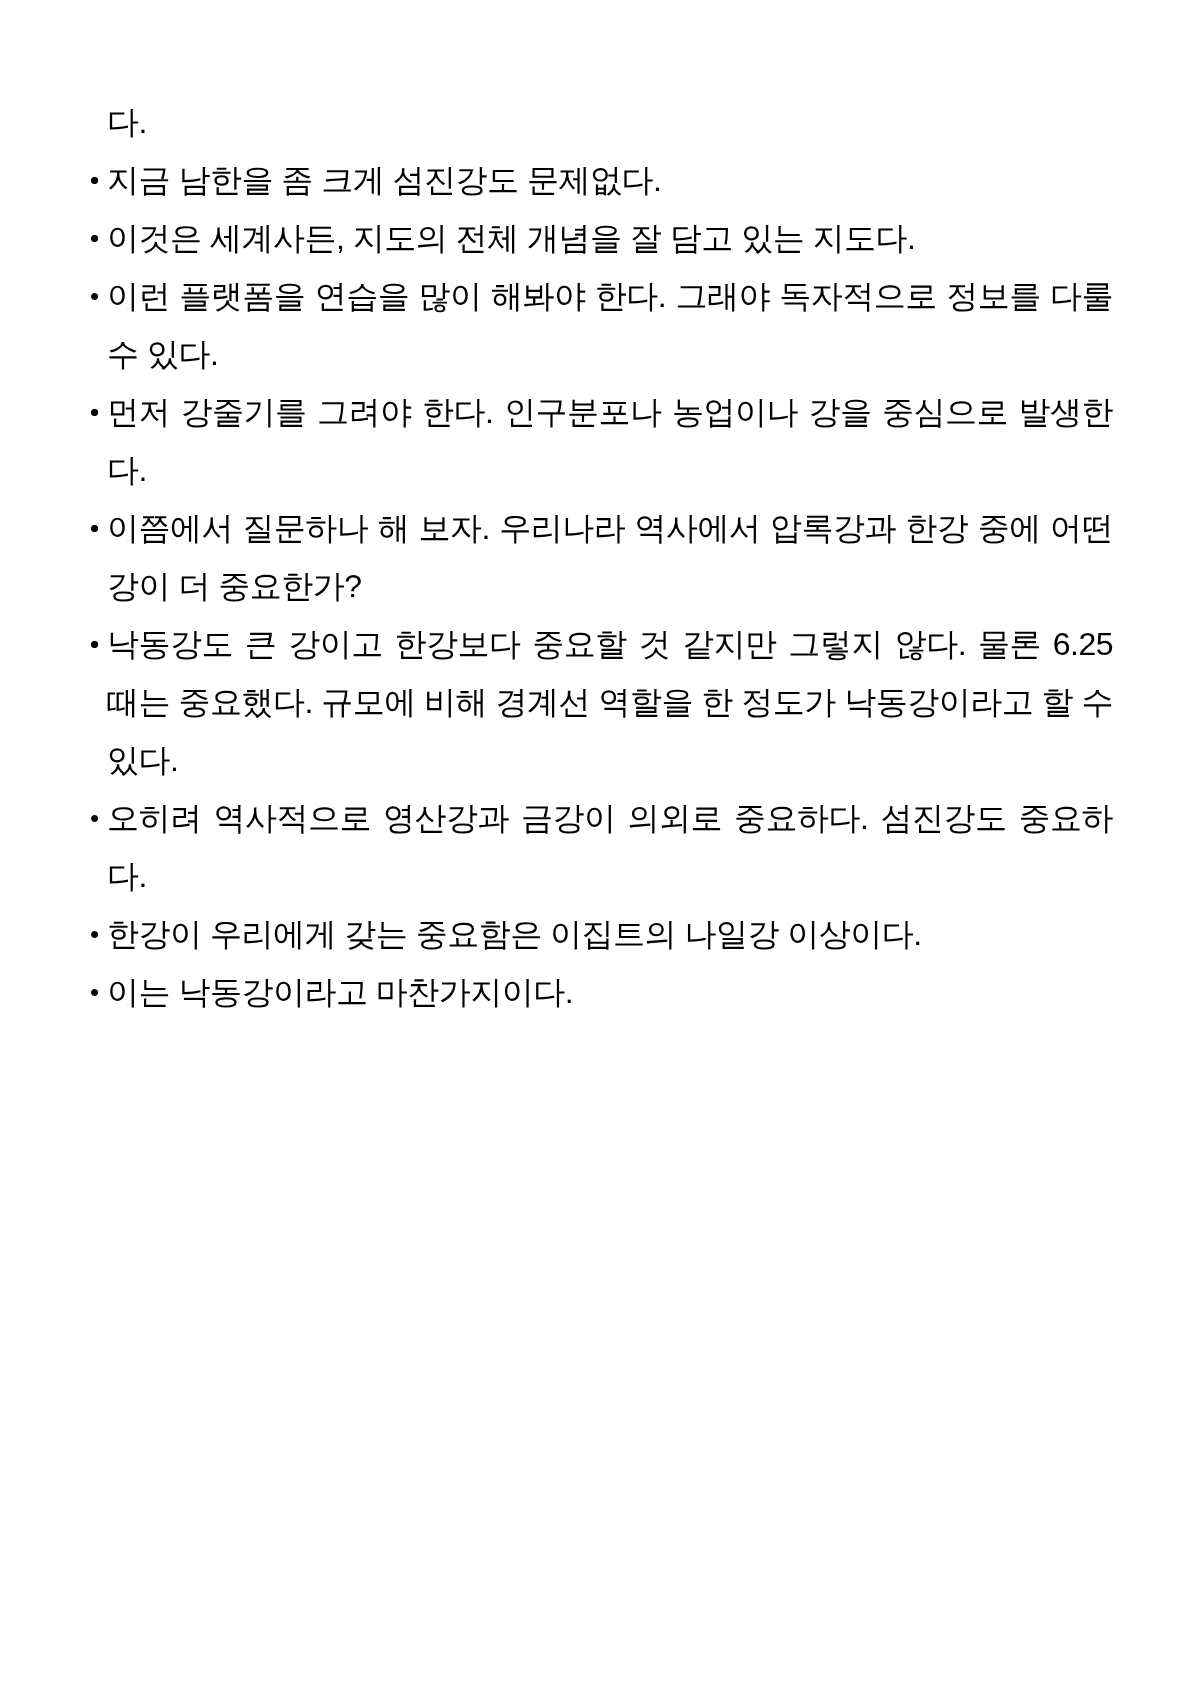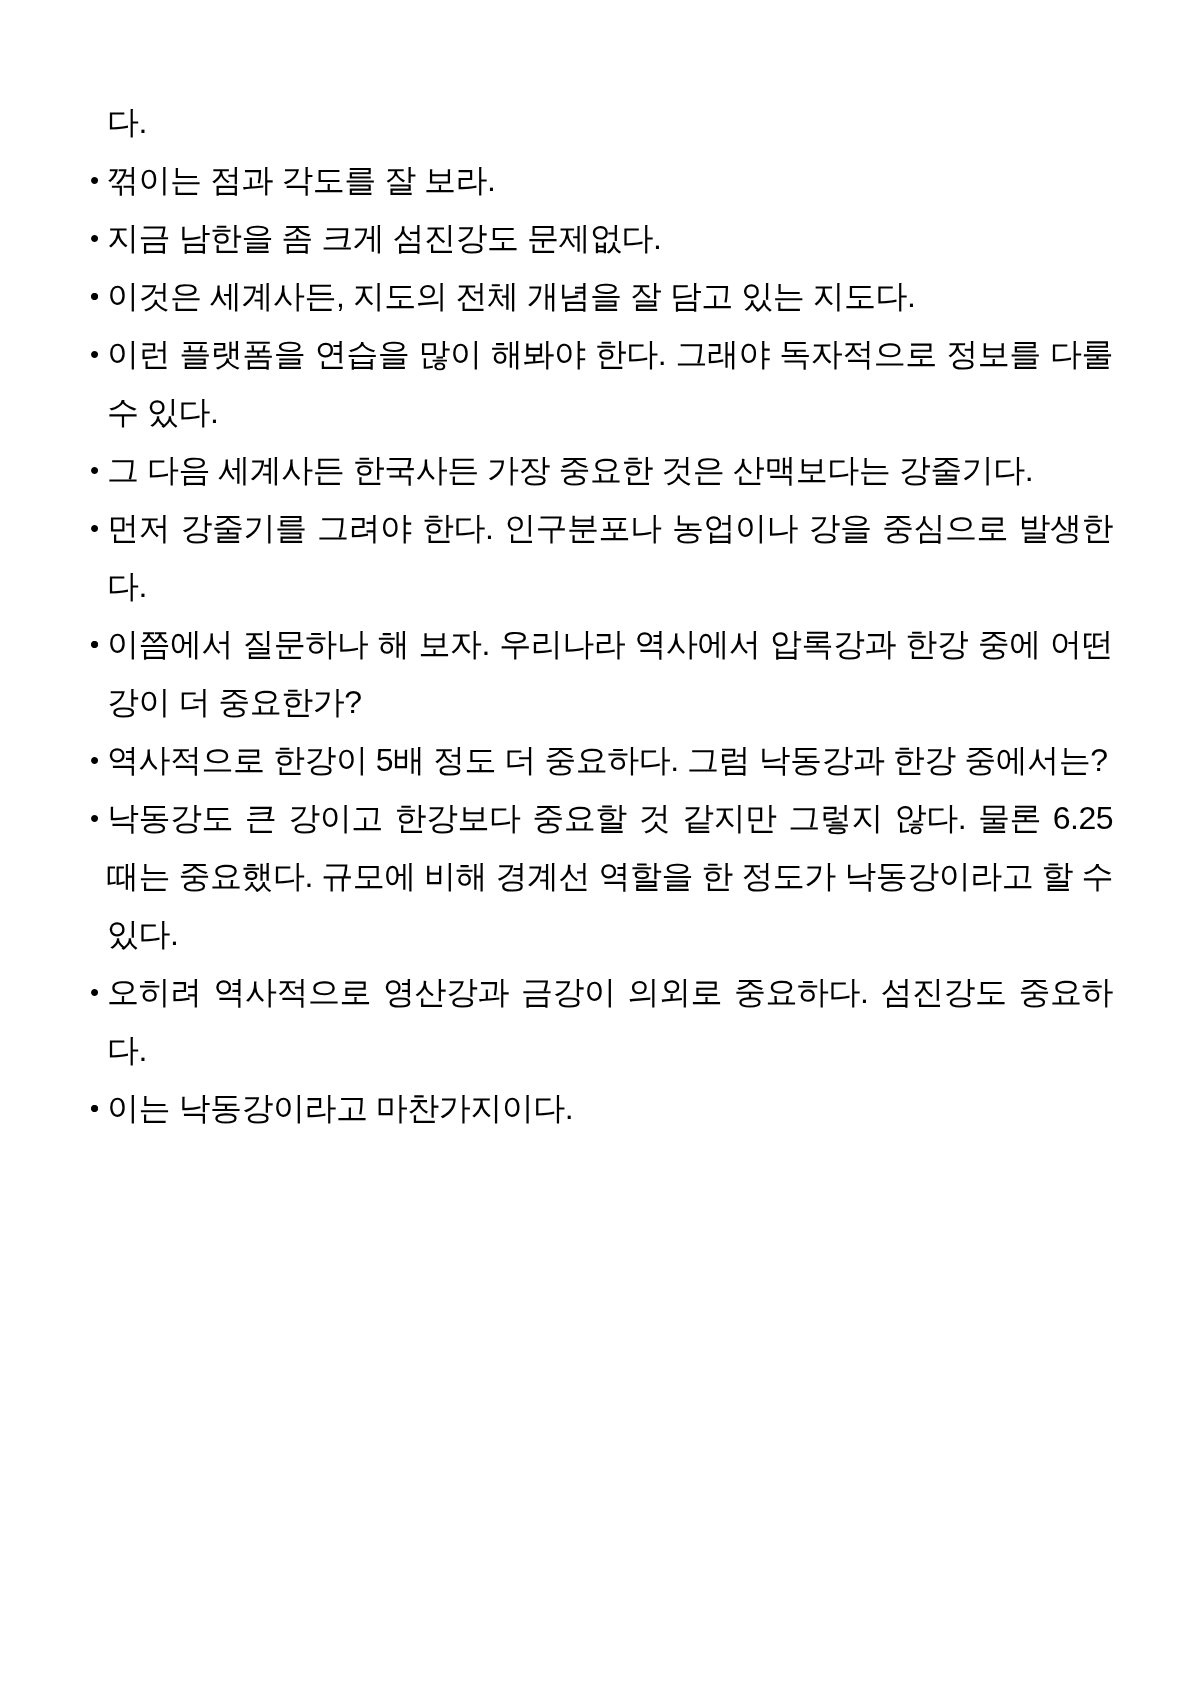--- a/index.html
+++ b/index.html
@@ -51,21 +51,20 @@
 </head>
 <body>
 
 <div class="page">
   <div class="content">
     <p class="continuation">다.</p>
     <div>
 
         <p class="para">
           <span class="bullet">•</span>
-          <span>꺾이는 점과 각도를 잘 보라.</span>
         </p>
 
         <p class="para">
           <span class="bullet">•</span>
           <span>지금 남한을 좀 크게 섬진강도 문제없다.</span>
         </p>
 
         <p class="para">
           <span class="bullet">•</span>
         </p>
@@ -75,54 +74,53 @@
           <span>이것은 세계사든, 지도의 전체 개념을 잘 담고 있는 지도다.</span>
         </p>
 
         <p class="para">
           <span class="bullet">•</span>
           <span>이런 플랫폼을 연습을 많이 해봐야 한다. 그래야 독자적으로 정보를 다룰 수 있다.</span>
         </p>
 
         <p class="para">
           <span class="bullet">•</span>
-          <span>그 다음 세계사든 한국사든 가장 중요한 것은 산맥보다는 강줄기다.</span>
         </p>
 
         <p class="para">
           <span class="bullet">•</span>
           <span>먼저 강줄기를 그려야 한다. 인구분포나 농업이나 강을 중심으로 발생한다.</span>
         </p>
 
         <p class="para">
           <span class="bullet">•</span>
         </p>
 
         <p class="para">
           <span class="bullet">•</span>
           <span>이쯤에서 질문하나 해 보자. 우리나라 역사에서 압록강과 한강 중에 어떤 강이 더 중요한가?</span>
         </p>
 
         <p class="para">
           <span class="bullet">•</span>
-          <span>역사적으로 한강이 5배 정도 더 중요하다. 그럼 낙동강과 한강 중에서는?</span>
         </p>
 
         <p class="para">
           <span class="bullet">•</span>
           <span>낙동강도 큰 강이고 한강보다 중요할 것 같지만 그렇지 않다. 물론 6.25 때는 중요했다. 규모에 비해 경계선 역할을 한 정도가 낙동강이라고 할 수 있다.</span>
         </p>
 
         <p class="para">
           <span class="bullet">•</span>
           <span>오히려 역사적으로 영산강과 금강이 의외로 중요하다. 섬진강도 중요하다.</span>
         </p>
 
         <p class="para">
           <span class="bullet">•</span>
+          <span>한강이 우리에게 갖는 중요함은 이집트의 나일강 이상이다.</span>
         </p>
 
         <p class="para">
           <span class="bullet">•</span>
           <span>이는 낙동강이라고 마찬가지이다.</span>
         </p>
       </div>
   </div>
 </div>
 

